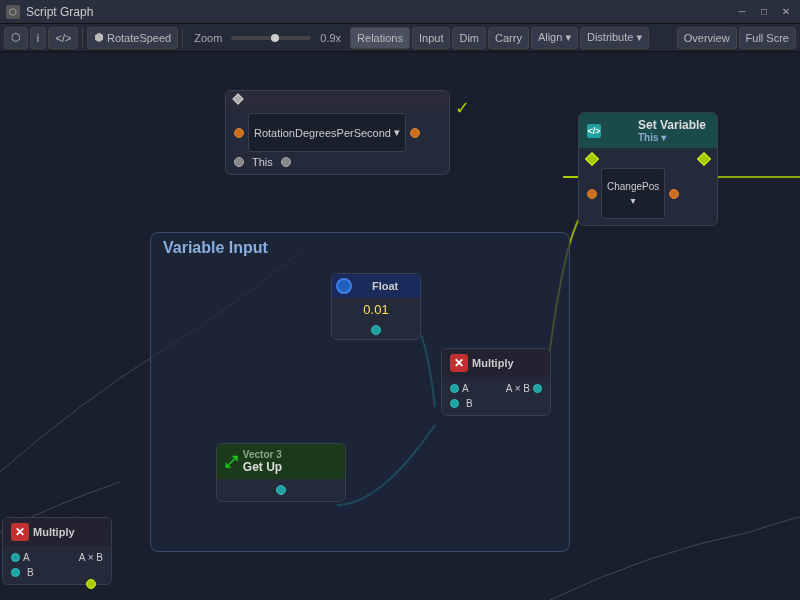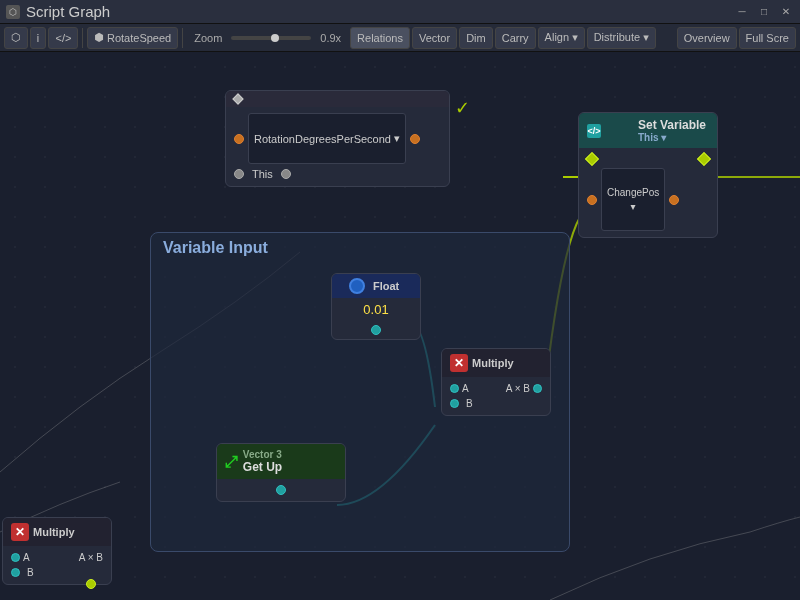--- a/index.html
+++ b/index.html
@@ -24,21 +24,21 @@
       gap: 6px;
     }
     #title-bar .title-icon {
       width: 14px; height: 14px;
       background: #555;
       border-radius: 2px;
       display: flex; align-items: center; justify-content: center;
       font-size: 9px; color: #ccc;
     }
     #title-bar .title-text {
-      font-size: 15px; color: #ccc; font-weight: 500;
+      font-size: 12px; color: #ccc; font-weight: 500;
     }
     #title-bar .title-spacer { flex: 1; }
     #title-bar .title-btn {
       width: 16px; height: 16px;
       display: flex; align-items: center; justify-content: center;
       font-size: 10px; color: #aaa; cursor: pointer;
     }
 
     
     #toolbar {
@@ -194,21 +194,21 @@
     }
     .header-teal { background: #1a4a4a; }
     .header-gray { background: #2a2a3a; }
     .header-blue { background: #1a2a5a; }
     .header-darkgray { background: #222230; }
 
     .dropdown-field {
       background: #1a1f2e;
       border: 1px solid #3a3f50;
       border-radius: 3px;
-      padding: 18px 5px;
+      padding: 12px 5px;
       font-size: 11px;
       color: #ccc;
       display: inline-flex; align-items: center; gap: 3px;
     }
 
     .x-icon {
       width: 18px; height: 18px;
       background: #c03030;
       border-radius: 3px;
       display: flex; align-items: center; justify-content: center;
@@ -250,21 +250,21 @@
   </div>
   <div class="tb-separator"></div>
   <div class="zoom-area">
     <span class="tb-label">Zoom</span>
     <div class="zoom-slider">
       <div class="zoom-slider-thumb"></div>
     </div>
     <span class="tb-label">0.9x</span>
   </div>
   <div class="tb-btn active">Relations</div>
-  <div class="tb-btn">Vector</div>
+  <div class="tb-btn">Input</div>
   <div class="tb-btn">Dim</div>
   <div class="tb-btn">Carry</div>
   <div class="tb-btn">Align ▾</div>
   <div class="tb-btn">Distribute ▾</div>
   <div class="tb-spacer"></div>
   <div class="tb-btn">Overview</div>
   <div class="tb-btn">Full Scre</div>
 </div>
 
 <div id="canvas-area">
@@ -335,21 +335,21 @@
         </div>
         <div style="width:10px;height:10px;border-radius:50%;background:#c87020;border:1px solid #e08030;"></div>
       </div>
     </div>
   </div>
 
   <div id="variable-input-box">
     <div id="variable-input-label">Variable Input</div>
 
     <div class="node" id="node-float" style="position:absolute;top:40px;left:180px;width:90px;">
-      <div class="node-header header-blue" style="display:flex;align-items:center;gap:8px;padding:4px 17px;">
+      <div class="node-header header-blue" style="display:flex;align-items:center;gap:20px;padding:4px 4px;">
         <div class="blue-circle"></div>
         <span style="font-size:11px;font-weight:600;">Float</span>
       </div>
       <div class="node-body" style="text-align:center;">
         <span style="font-size:13px;color:#fde047;">0.01</span>
       </div>
       <div style="display:flex;justify-content:center;padding:4px;">
         <div style="width:10px;height:10px;border-radius:50%;background:#20a0a0;border:1px solid #30c0c0;"></div>
       </div>
     </div>

